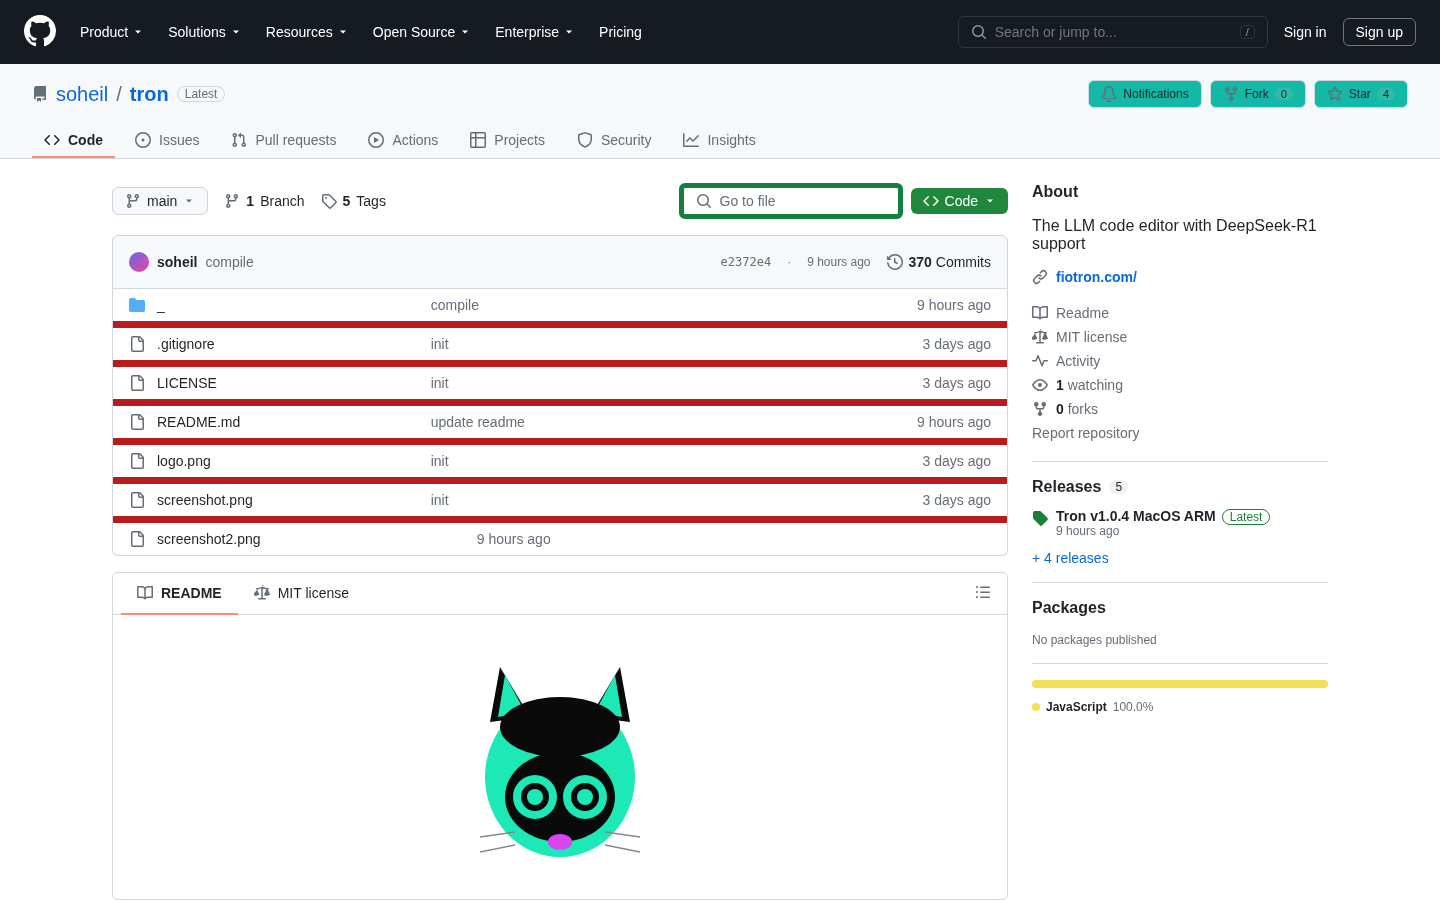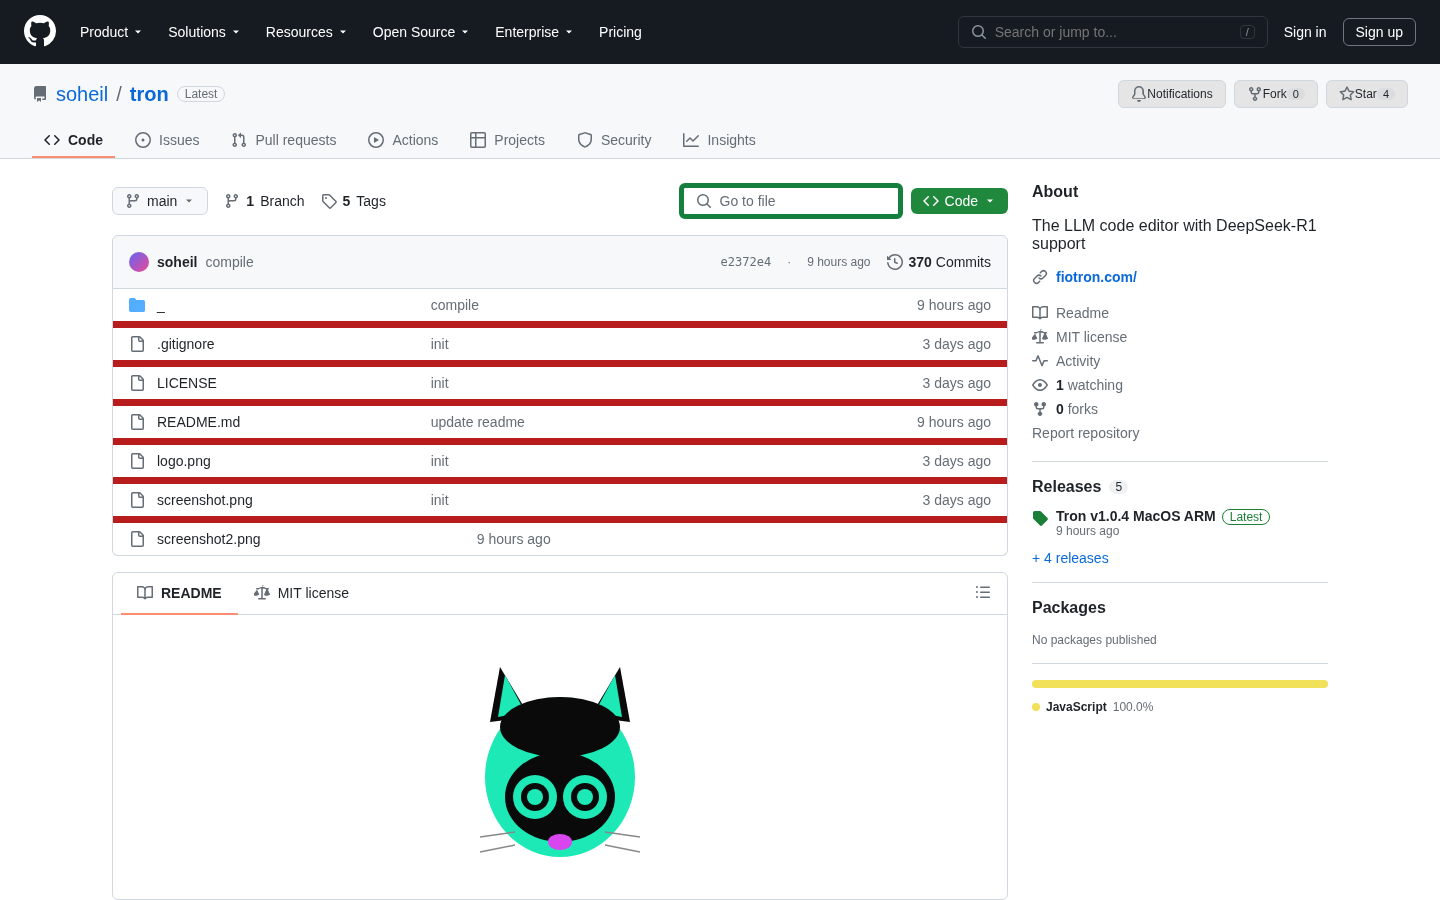--- a/index.html
+++ b/index.html
@@ -18,21 +18,21 @@
 .signin-link { color: #fff; font-size: 14px; cursor: pointer; }
 .signup-btn { border: 1px solid #6e7781; border-radius: 6px; padding: 5px 12px; color: #fff; font-size: 14px; cursor: pointer; }
 
 
 .repo-header { background: #f6f8fa; padding: 16px 32px 0; border-bottom: 1px solid #d0d7de; }
 .repo-title-row { display: flex; justify-content: space-between; align-items: center; margin-bottom: 16px; }
 .repo-title { display: flex; align-items: center; gap: 8px; font-size: 20px; }
 .repo-title a { color: #0969da; }
 .visibility-badge { border: 1px solid #d0d7de; border-radius: 2em; padding: 0 7px; font-size: 12px; color: #656d76; font-weight: 500; }
 .repo-actions { display: flex; gap: 8px; }
-.btn { display: flex; align-items: center; border: 1px solid #d0d7de; border-radius: 6px; padding: 3px 12px; font-size: 12px; background: #e5e5e5; cursor: pointer; color: #24292f; height: 28px; }
+.btn { display: flex; align-items: center; gap: 6px; border: 1px solid #d0d7de; border-radius: 6px; padding: 3px 12px; font-size: 12px; background: #14b8a6; cursor: pointer; color: #24292f; height: 28px; }
 .btn .count { background: #afb8c133; border-radius: 2em; padding: 0 6px; font-size: 11px; }
 
 
 .tabs { display: flex; gap: 8px; }
 .tab { display: flex; align-items: center; gap: 8px; padding: 8px 12px; font-size: 14px; color: #656d76; cursor: pointer; border-bottom: 2px solid transparent; }
 .tab.active { border-bottom-color: #fd8c73; font-weight: 600; color: #1f2328; }
 
 
 .container { display: flex; gap: 24px; padding: 24px 32px; max-width: 1280px; margin: 0 auto; }
 .main { flex: 1; }

